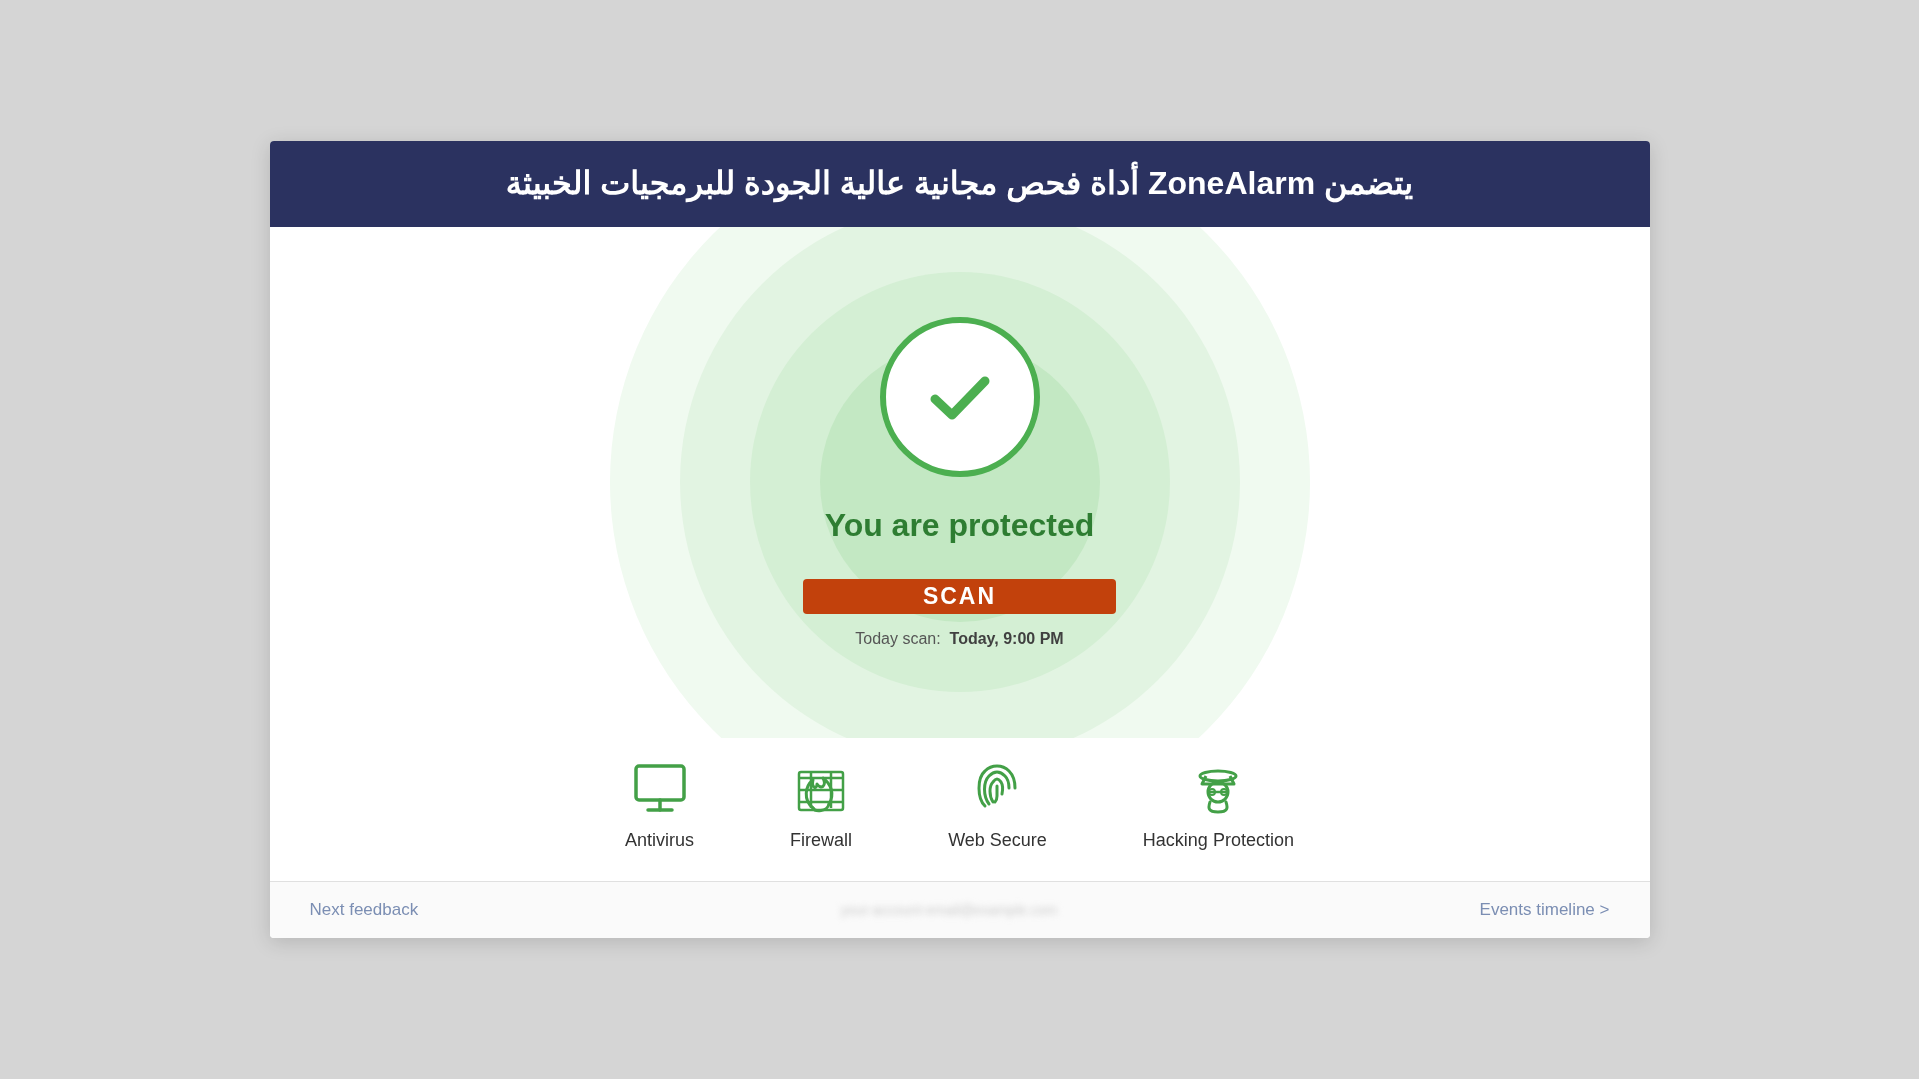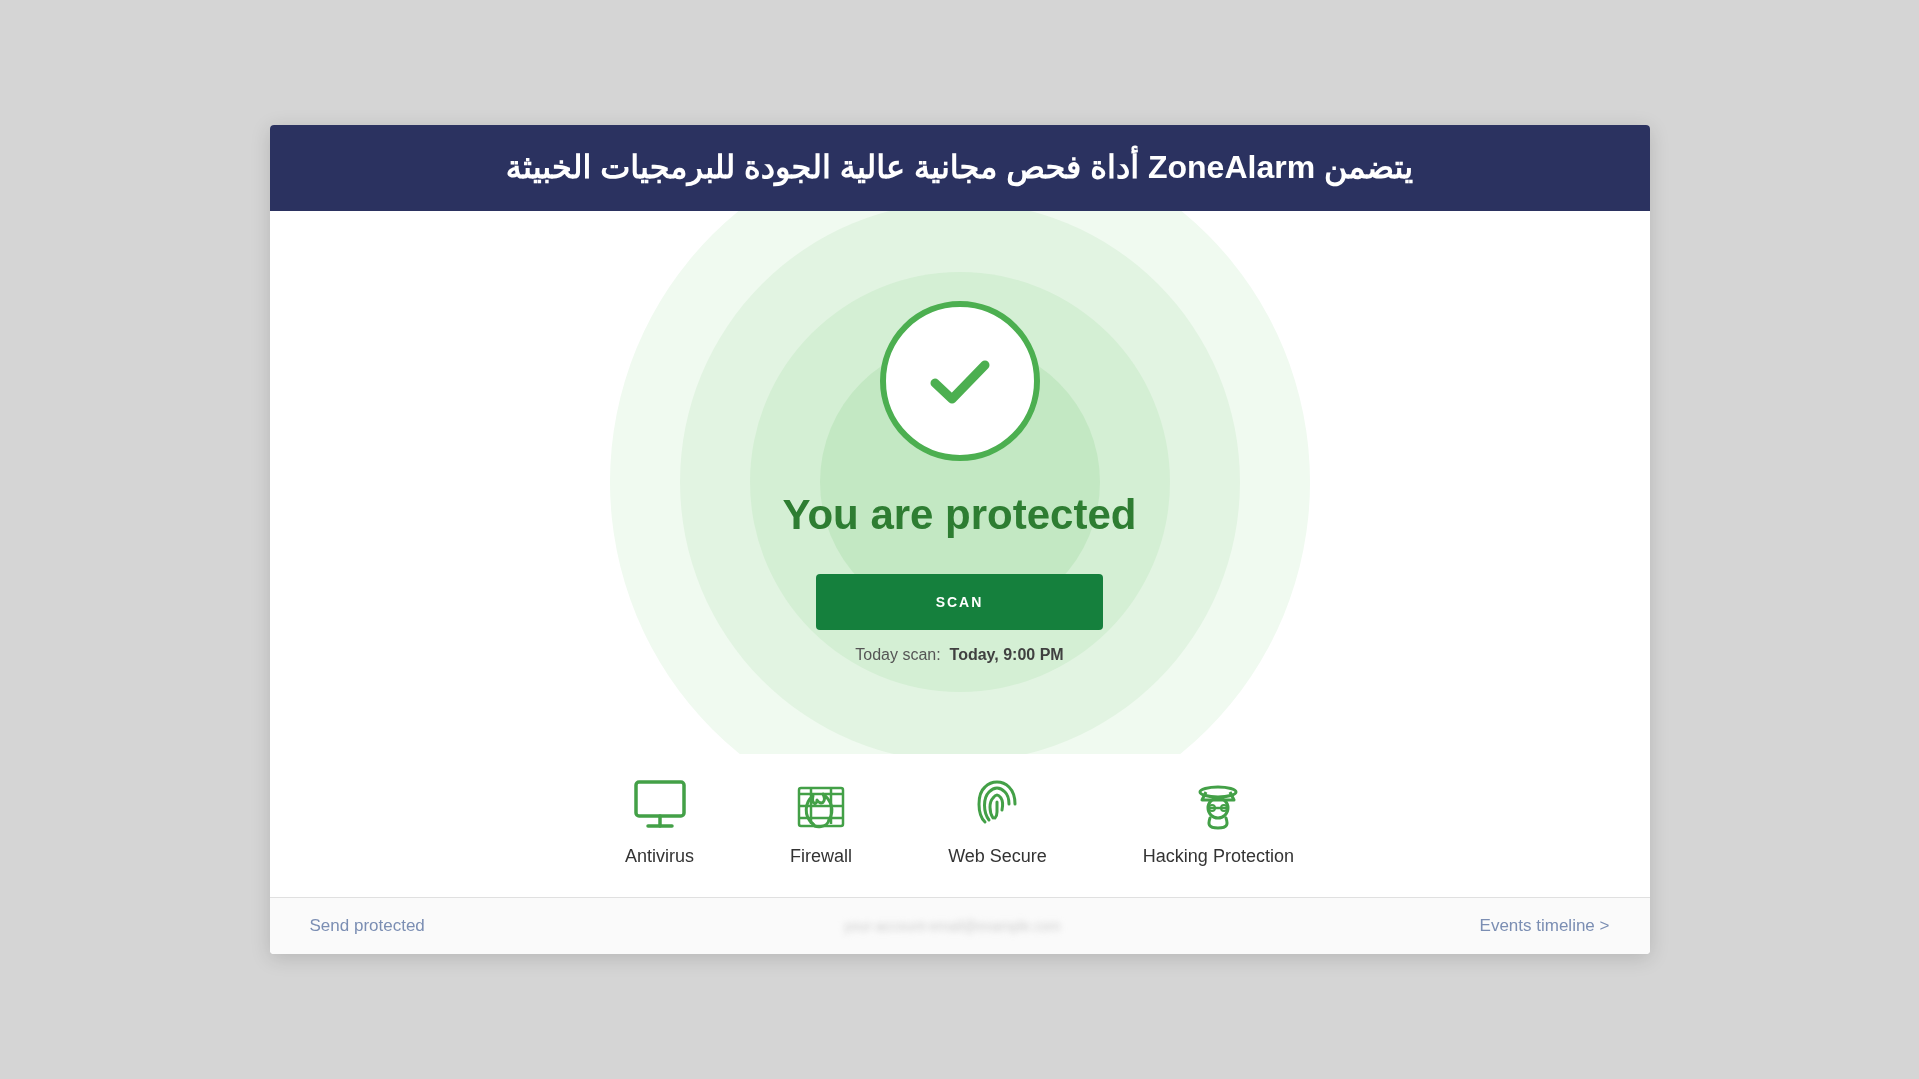--- a/index.html
+++ b/index.html
@@ -121,35 +121,35 @@
 
     .check-icon-svg {
       width: 80px;
       height: 80px;
     }
 
     .protected-text {
       position: relative;
       z-index: 10;
       color: #2e7d32;
-      font-size: 42px;
+      font-size: 32px;
       font-weight: 800;
       margin-bottom: 35px;
       text-align: center;
     }
 
     .scan-button {
       position: relative;
       z-index: 10;
-      background: #15803d;
+      background: #c2410c;
       color: #ffffff;
       border: none;
       border-radius: 4px;
-      padding: 20px 120px;
-      font-size: 14px;
+      padding: 4px 120px;
+      font-size: 23px;
       font-weight: 700;
       letter-spacing: 2px;
       cursor: pointer;
       margin-bottom: 16px;
     }
 
     .next-scan-text {
       position: relative;
       z-index: 10;
       color: #555555;
@@ -302,19 +302,19 @@
           <circle cx="36" cy="34" r="3" stroke="#43a047" stroke-width="2" fill="none"></circle>
 
           <path d="M22 44 C20 50 20 54 30 54 C40 54 40 50 38 44" stroke="#43a047" stroke-width="3" fill="none" stroke-linecap="round"></path>
         </svg>
         <span class="icon-label">Hacking Protection</span>
       </div>
 
     </div>
 
     <div class="footer-bar">
-      <a class="footer-link">Send protected</a>
+      <a class="footer-link">Next feedback</a>
       <span class="footer-center-text">your-account-email@example.com</span>
       <a class="footer-link">Events timeline &gt;</a>
     </div>
 
   </div>
 </div>
 
 </body></html>

